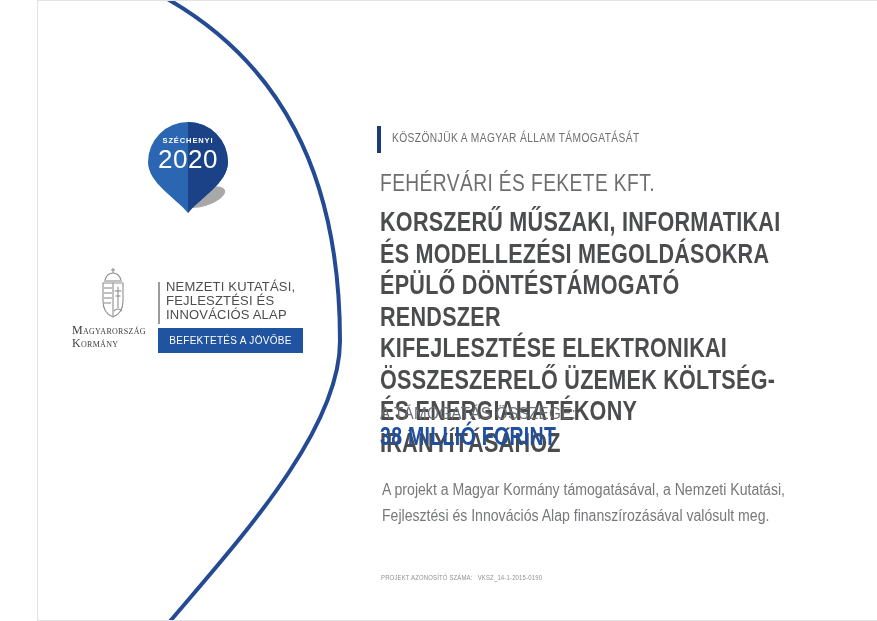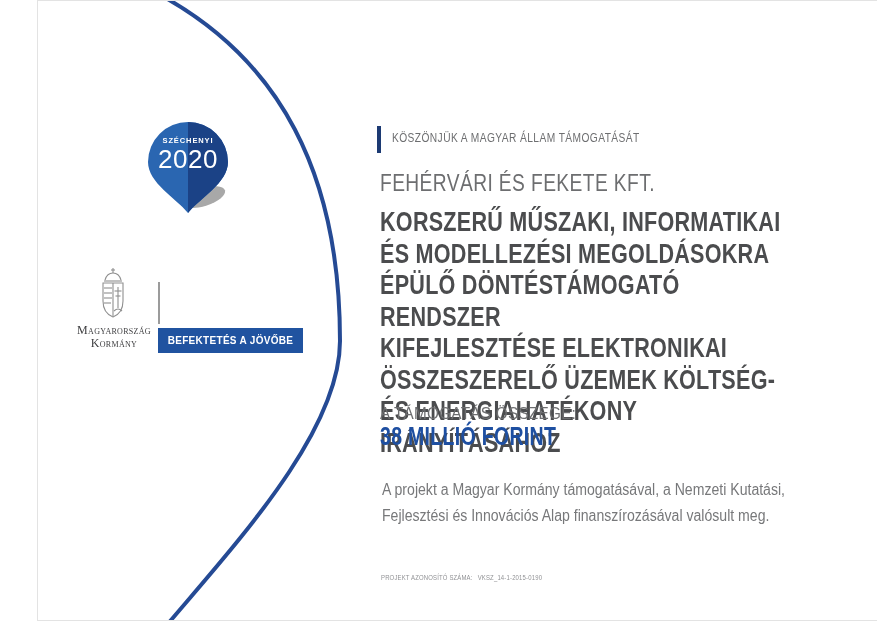--- a/index.html
+++ b/index.html
@@ -17,34 +17,34 @@
   
   .curve-svg{position:absolute;left:0;top:0;width:877px;height:621px;}
   
   .pin-svg{position:absolute;left:100px;top:118px;width:110px;height:120px;}
   .pin-name{font-family:"Liberation Sans",sans-serif;font-size:7.5px;font-weight:bold;letter-spacing:0.9px;fill:#ffffff;}
   .pin-year{font-family:"Liberation Sans",sans-serif;font-size:26px;font-weight:300;letter-spacing:0.5px;fill:#ffffff;}
   
   .coa-svg{position:absolute;left:53px;top:266px;width:44px;height:56px;}
   .gov-name{
     position:absolute;left:34px;top:323px;width:84px;
-    text-align:center;
+    text-align:left;
     font-family:"Liberation Serif", serif;
     font-variant:small-caps;
     font-size:12px;line-height:13px;color:#3f3f41;letter-spacing:0.3px;
   }
   .gov-divider{position:absolute;left:120px;top:281px;width:1.5px;height:42px;background:#9b9b9b;}
   .fund-name{
     position:absolute;left:128px;top:279px;
     font-size:13px;line-height:14.2px;color:#4c4d4f;letter-spacing:0.2px;
   }
   .badge{
     position:absolute;left:120px;top:327px;width:145px;height:25px;
     background:#2053a0;color:#ffffff;
-    font-size:10px;font-weight:bold;letter-spacing:0.3px;
+    font-size:10px;font-weight:normal;letter-spacing:0.3px;
     text-align:center;line-height:25px;
   }
   
   .thanks-bar{position:absolute;left:339px;top:125px;width:3.5px;height:27px;background:#1c3a73;}
   .thanks{position:absolute;left:354px;top:130px;font-size:12px;letter-spacing:0.5px;color:#6d6e70;transform:scaleX(0.85);}
   .company{position:absolute;left:342px;top:168px;font-size:24px;letter-spacing:0.5px;color:#6d6e70;transform:scaleX(0.8);}
   .title{position:absolute;left:342px;top:206px;font-size:27px;line-height:31.5px;font-weight:bold;color:#4b4c4e;letter-spacing:0.3px;transform:scaleX(0.8);}
   .amount-label{position:absolute;left:342px;top:403px;font-size:17px;color:#6d6e70;letter-spacing:0.3px;transform:scaleX(0.9);}
   .amount-value{position:absolute;left:342px;top:421px;font-size:25px;font-weight:bold;color:#1e4fa1;letter-spacing:0.4px;transform:scaleX(0.78);}
   .funding-note{position:absolute;left:344px;top:476px;font-size:16px;line-height:25.5px;color:#77787a;transform:scaleX(0.88);}
@@ -92,20 +92,25 @@
     </g>
   </svg>
 
   <div class="gov-name">
     <div>Magyarország</div>
     <div>Kormány</div>
   </div>
 
   <div class="gov-divider"></div>
 
+  <div class="fund-name">
+    <div>NEMZETI KUTATÁSI,</div>
+    <div>FEJLESZTÉSI ÉS</div>
+    <div>INNOVÁCIÓS ALAP</div>
+  </div>
 
   <div class="badge">BEFEKTETÉS A JÖVŐBE</div>
 
   <div class="thanks-bar"></div>
   <div class="thanks condL">KÖSZÖNJÜK A MAGYAR ÁLLAM TÁMOGATÁSÁT</div>
 
   <div class="company condL">FEHÉRVÁRI ÉS FEKETE KFT.</div>
 
   <div class="title condL">
     <div>KORSZERŰ MŰSZAKI, INFORMATIKAI</div>

